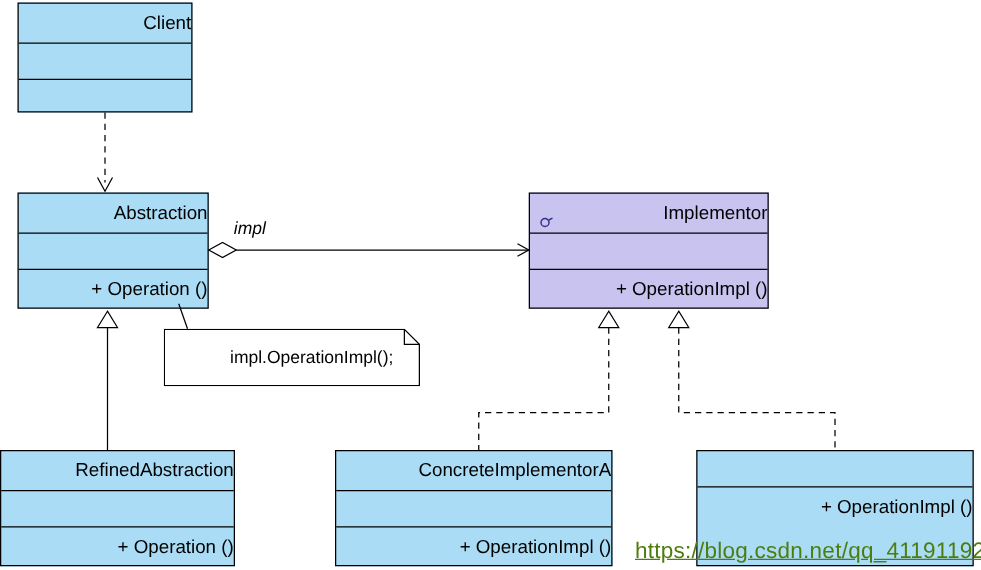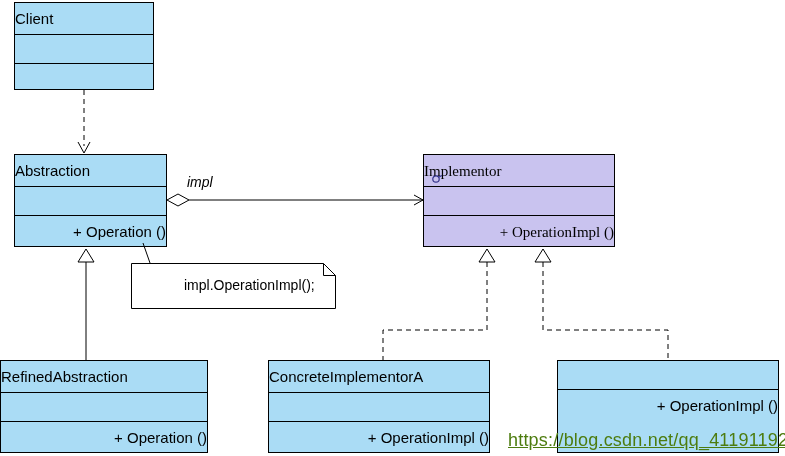--- a/index.html
+++ b/index.html
@@ -28,34 +28,33 @@
     line-height: 32px;
     font-size: 15px;
     color: #000000;
     white-space: nowrap;
     overflow: hidden;
   }
   .uml-class .row.last {
     border-bottom: none;
   }
   .uml-class .row.title {
-    text-align: left;
+    text-align: right;
     font-size: 15px;
   }
   .uml-class .row.member {
     text-align: right;
     padding-left: 9px;
   }
   .uml-class .row.empty {
     height: 29px;
   }
   
   .iface {
     background: #c9c3ef;
-    font-family: Liberation Serif, serif;
   }
   .iface .row.title {
     position: relative;
   }
   .iface-marker {
     position: absolute;
     left: 7px;
     top: 9px;
     width: 12px;
     height: 12px;
@@ -122,21 +121,21 @@
           <circle cx="5" cy="6" r="3.2" fill="none" stroke="#33338a" stroke-width="1.2"></circle>
           <line x1="8" y1="4" x2="11" y2="2.5" stroke="#33338a" stroke-width="1.2"></line>
         </svg>
       </span>
       <span>Implementor</span>
     </div>
     <div class="row empty"></div>
     <div class="row member last">+ OperationImpl ()</div>
   </div>
 
-  <div class="uml-class" id="refined-abstraction" style="left:0px; top:360px; width:208px; height:93px;">
+  <div class="uml-class" id="refined-abstraction" style="left:0px; top:360px; width:188px; height:93px;">
     <div class="row title">RefinedAbstraction</div>
     <div class="row empty"></div>
     <div class="row member last">+ Operation ()</div>
   </div>
 
   <div class="uml-class" id="concrete-implementor-a" style="left:268px; top:360px; width:222px; height:93px;">
     <div class="row title">ConcreteImplementorA</div>
     <div class="row empty"></div>
     <div class="row member last">+ OperationImpl ()</div>
   </div>

